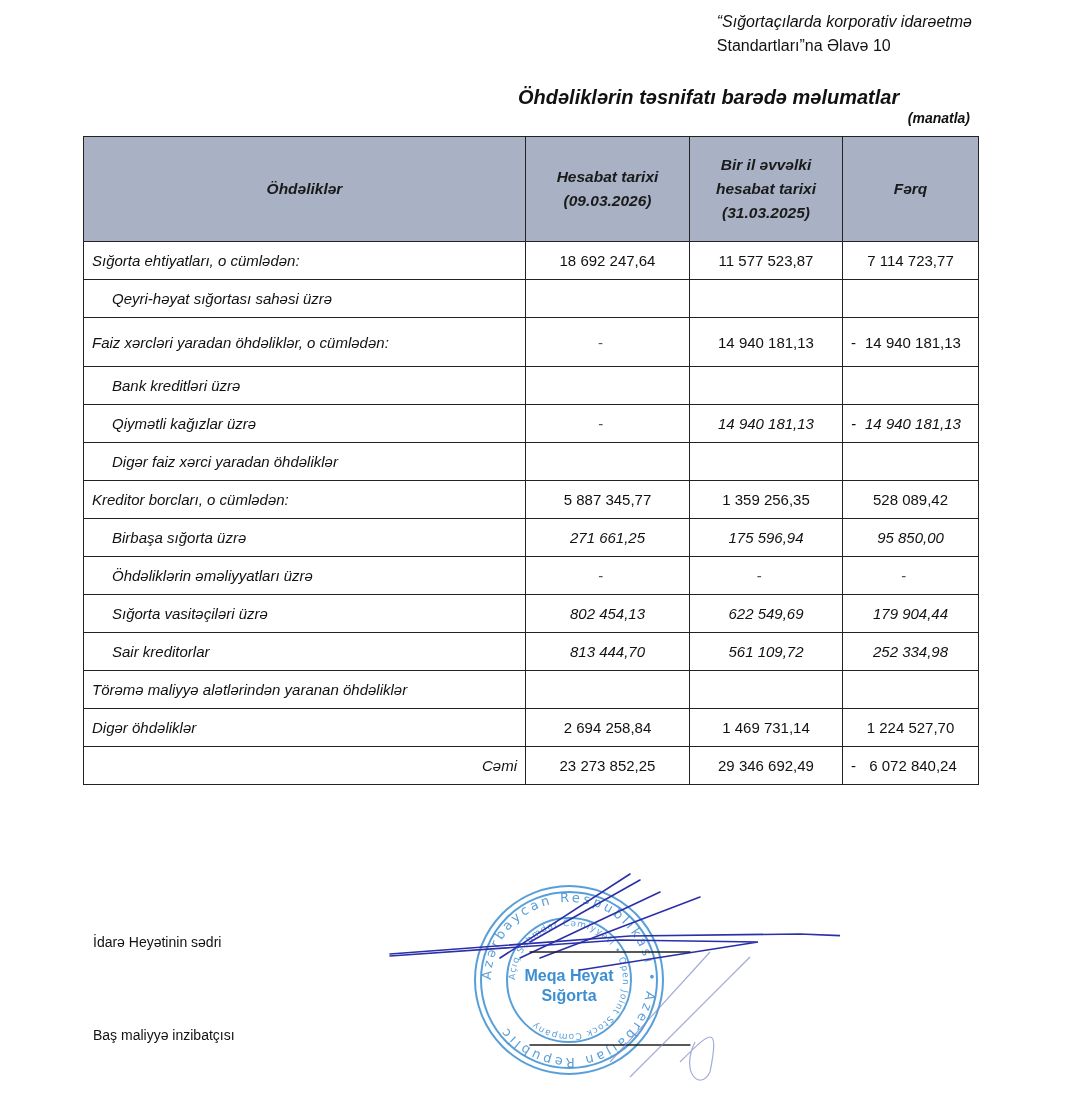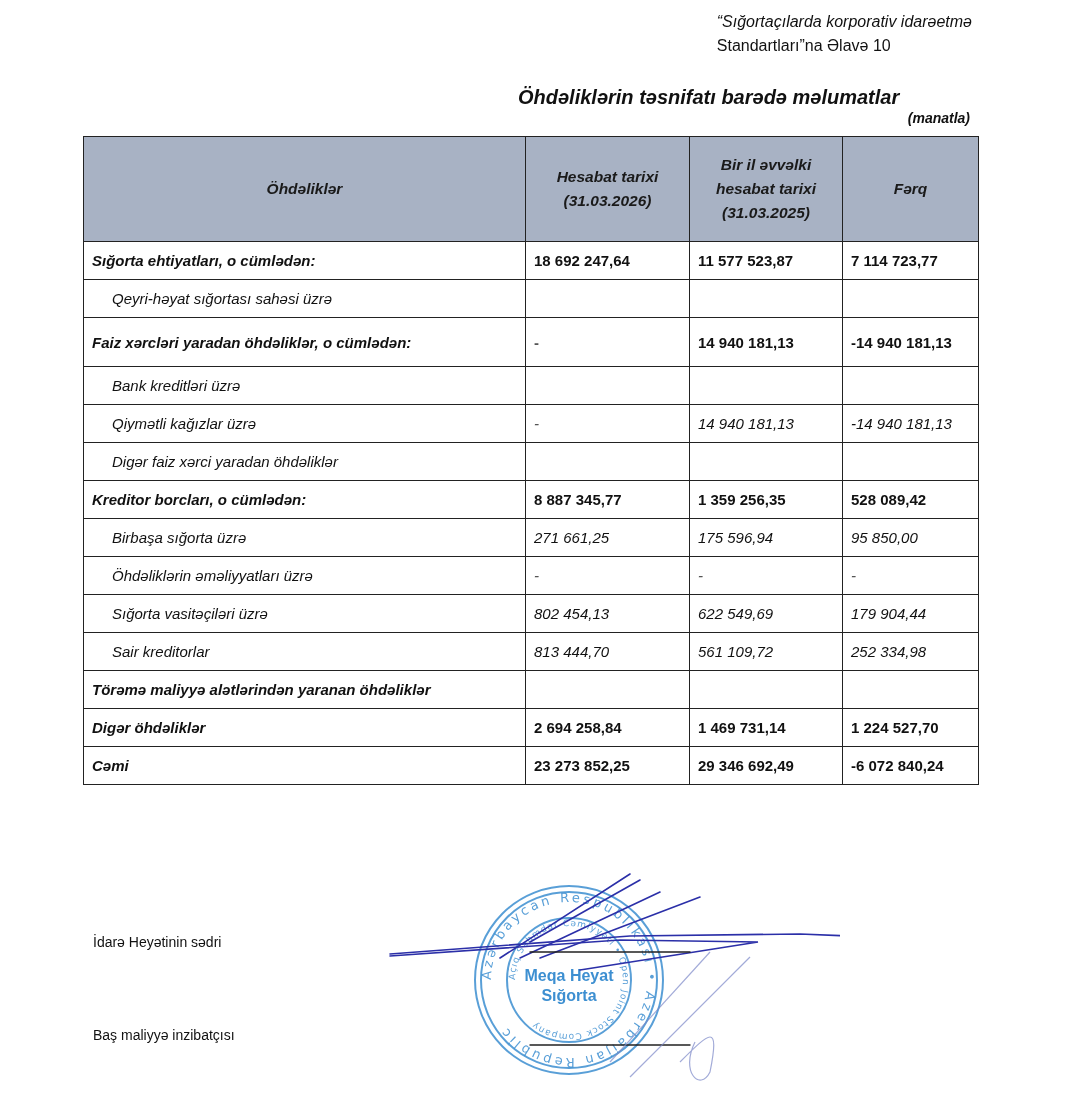--- a/index.html
+++ b/index.html
@@ -28,24 +28,24 @@
   table.liab th, table.liab td {
     border: 1.5px solid #222; padding: 0 8px; height: 37px;
   }
   table.liab th {
     background: #a8b2c4; height: 104px; font-style: italic; font-weight: bold;
     text-align: center; line-height: 24px; font-size: 15.5px; color: #1a1a1a;
   }
   col.c1 { width: 442px; } col.c2 { width: 164px; } col.c3 { width: 153px; } col.c4 { width: 136px; }
   td.lbl { font-style: italic; }
   td.lbl.sub { padding-left: 28px; }
-  tr.bold td { font-weight: bold; }
-  td.num { text-align: left; font-style: italic; }
+  tr.bold td { font-weight: normal; }
+  td.num { text-align: center; font-style: italic; }
   tr.bold td.num { font-style: normal; }
-  tr.total td.lbl { text-align: left; }
+  tr.total td.lbl { text-align: right; }
   td.num .neg { float: left; }
   .dash { color: #555; padding-right: 14px; }
   .sig-label { position: absolute; left: 93px; font-size: 14px; }
   .stamp { position: absolute; left: 380px; top: 862px; width: 460px; height: 240px; }
 </style>
 </head>
 <body>
 
 <div class="appendix">
   <div class="l1">“Sığortaçılarda korporativ idarəetmə</div>
@@ -60,21 +60,21 @@
       <col class="c1">
       <col class="c2">
       <col class="c3">
       <col class="c4">
     </colgroup>
   <thead>
     <tr>
       <th><span>Öhdəliklər</span></th>
       <th>
         <div>Hesabat tarixi</div>
-        <div>(31.03.2026)</div>
+        <div>(09.03.2026)</div>
       </th>
       <th>
         <div>Bir il əvvəlki</div>
         <div>hesabat tarixi</div>
         <div>(31.03.2025)</div>
       </th>
       <th><span>Fərq</span></th>
     </tr>
   </thead>
   <tbody>
@@ -109,21 +109,21 @@
       <td class="num"><span class="neg">-</span><span>14 940 181,13</span></td>
     </tr>
     <tr>
       <td class="lbl sub">Digər faiz xərci yaradan öhdəliklər</td>
       <td class="num"></td>
       <td class="num"></td>
       <td class="num"><span class="neg"></span><span></span></td>
     </tr>
     <tr class="bold">
       <td class="lbl">Kreditor borcları, o cümlədən:</td>
-      <td class="num">8 887 345,77</td>
+      <td class="num">5 887 345,77</td>
       <td class="num">1 359 256,35</td>
       <td class="num"><span class="neg"></span><span>528 089,42</span></td>
     </tr>
     <tr>
       <td class="lbl sub">Birbaşa sığorta üzrə</td>
       <td class="num">271 661,25</td>
       <td class="num">175 596,94</td>
       <td class="num"><span class="neg"></span><span>95 850,00</span></td>
     </tr>
     <tr>

